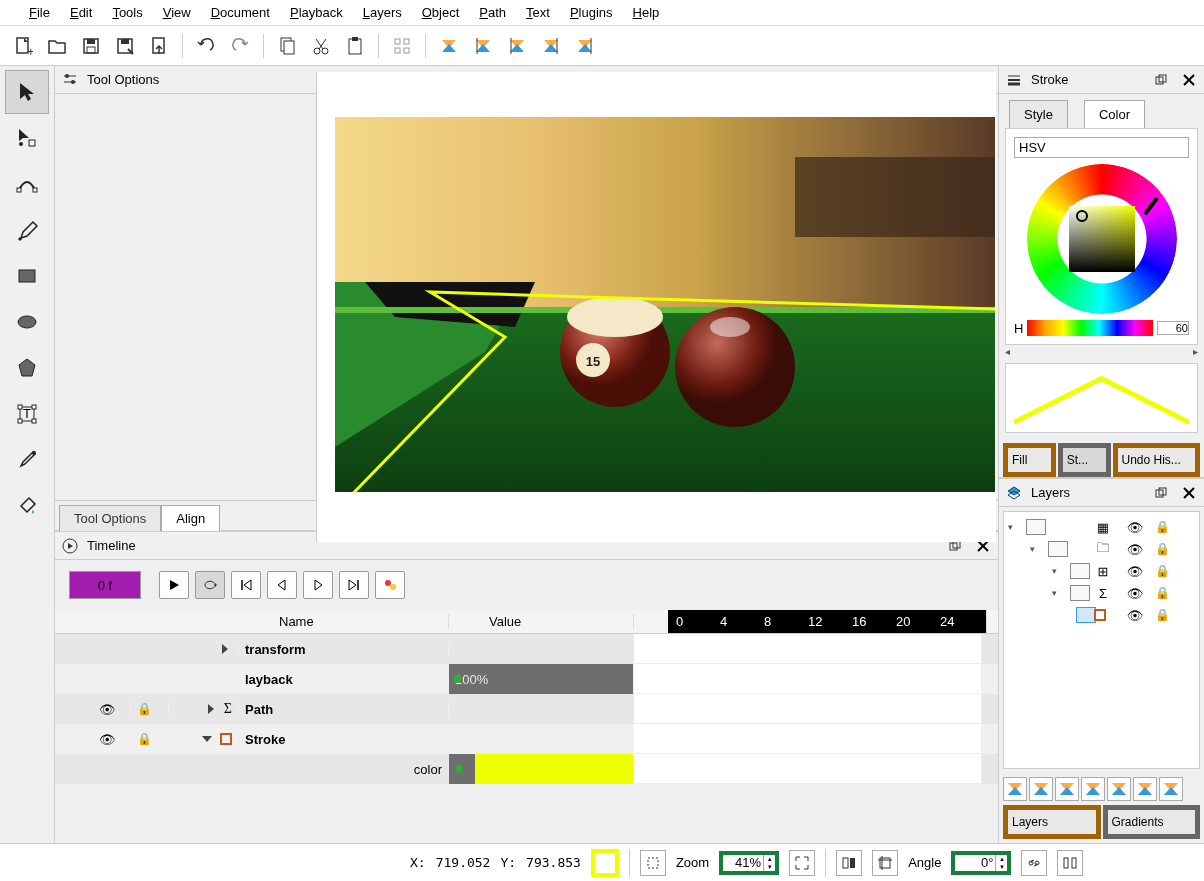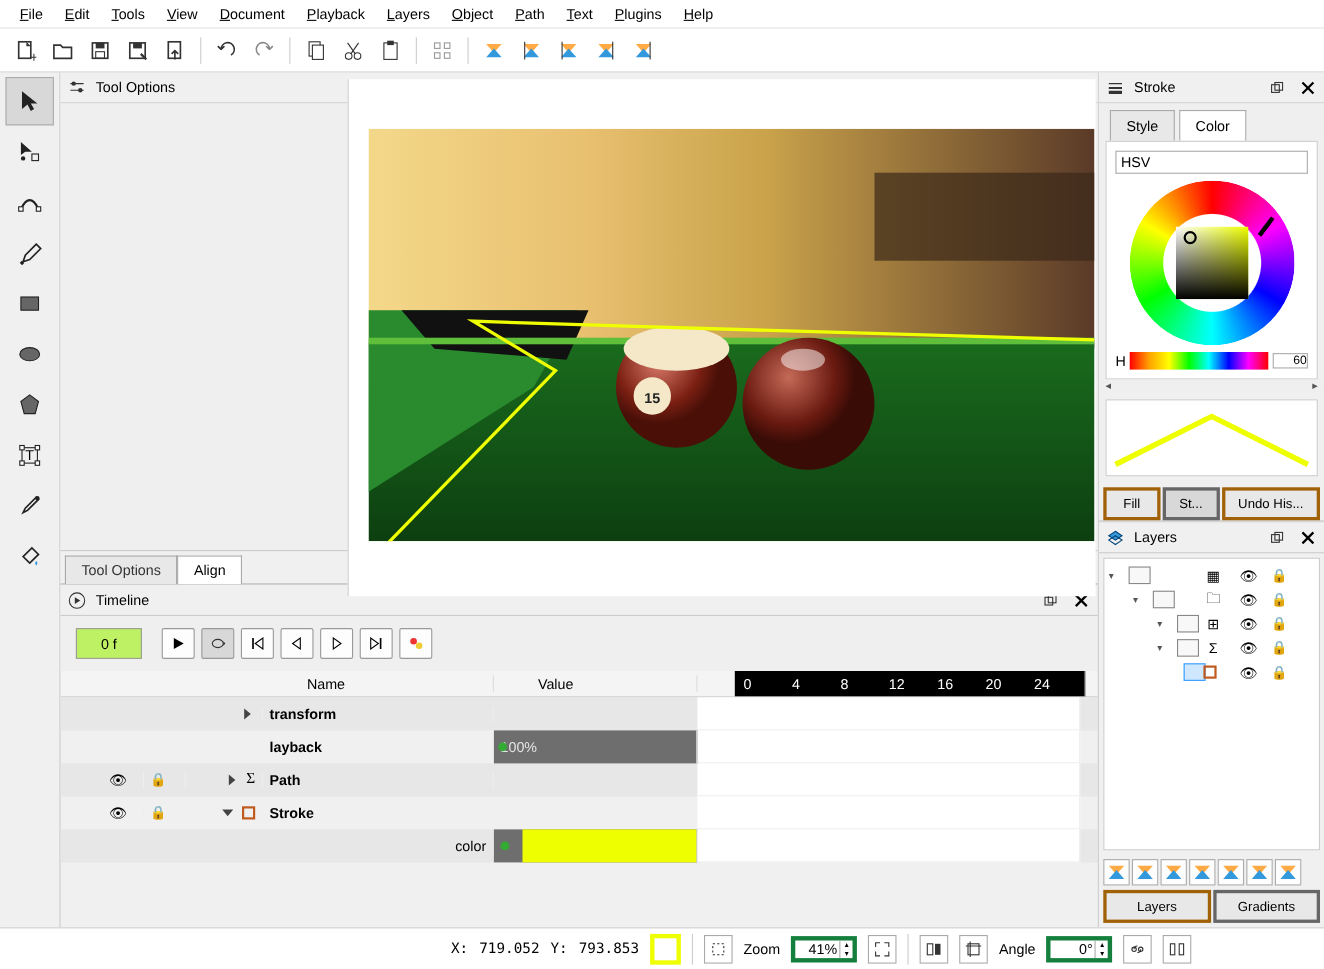--- a/index.html
+++ b/index.html
@@ -1,19 +1,19 @@
 <!DOCTYPE html>
 <html><head>
 <meta charset="utf-8">
 <style>
 * { box-sizing: border-box; margin: 0; padding: 0; font-family: "Segoe UI", Tahoma, sans-serif; font-size: 13px; }
 body { background: #f0f0f0; width: 1204px; height: 881px; overflow: hidden; display: flex; flex-direction: column; }
 
 
-#menubar { background: #fff; height: 26px; display: flex; align-items: center; padding: 0 8px; border-bottom: 1px solid #ddd; }
+#menubar { background: #fff; height: 26px; display: flex; align-items: center; padding: 0 19px; border-bottom: 1px solid #ddd; }
 #menubar .mitem { padding: 3px 10px; cursor: default; }
 #menubar .mitem u { text-decoration: underline; }
 
 
 #toolbar { background: #fff; height: 40px; display: flex; align-items: center; padding: 0 8px; gap: 4px; border-bottom: 1px solid #ccc; }
 .tbtn { width: 30px; height: 30px; display: flex; align-items: center; justify-content: center; cursor: pointer; color: #333; }
 .tsep { width: 1px; height: 24px; background: #ccc; margin: 0 4px; }
 
 
 #main { flex: 1; display: flex; min-height: 0; }
@@ -41,21 +41,21 @@
 
 #canvaswrap { position: absolute; left: 316px; top: 72px; width: 680px; height: 470px; background: #fff; border-left: 1px solid #ccc; }
 #canvasarea { width: 100%; height: 100%; position: relative; overflow: hidden; }
 #photo { position: absolute; left: 18px; top: 45px; width: 660px; height: 375px; }
 
 
 #timeline { flex: 1; display: flex; flex-direction: column; border-top: 1px solid #ccc; min-height: 0; }
 #tl-controls { height: 50px; display: flex; align-items: center; padding: 0 14px; gap: 6px; background: #efefef; }
 .pbtn { width: 30px; height: 28px; border: 1px solid #999; background: #fdfdfd; display: flex; align-items: center; justify-content: center; cursor: pointer; border-radius: 2px; }
 .pbtn.dark { background: #d8d8d8; }
-.frameinput { width: 60px; height: 28px; border: 1px solid #999; background: #bef264; display: flex; align-items: center; justify-content: center; }
+.frameinput { width: 72px; height: 28px; border: 1px solid #999; background: #a21caf; display: flex; align-items: center; justify-content: center; }
 #tl-grid { flex: 1; display: flex; flex-direction: column; overflow: hidden; }
 #tl-head { display: grid; grid-template-columns: 38px 38px 38px 70px 210px 185px 1fr 16px; height: 24px; background: #f4f4f4; border-bottom: 1px solid #ccc; align-items: center; }
 #tl-head > div { padding: 0 6px; border-right: 1px solid #ddd; font-weight: normal; margin-left: 34px; }
 .tlrow { display: grid; grid-template-columns: 38px 38px 38px 70px 210px 185px 1fr 16px; height: 30px; align-items: center; }
 .tlrow.alt { background: #e7e7e7; }
 .tlrow > div { padding: 0 6px; border-right: 1px solid #eee; display: flex; align-items: center; gap: 6px;}
 .tlcell-val { background: #6e6e6e; color: #e5e5e5; height: 100%; display: flex; align-items: center; padding-left: 14px; position: relative; }
 .tlcell-val .kf { width: 8px; height: 8px; border-radius: 50%; background: #3a3; position: absolute; left: 4px; }
 .tlruler { background: #000; color: #fff; height: 100%; display: flex; align-items: center; font-size: 11px; gap: 2px;}
 .tlruler .tick { width: 42px; text-align: left; padding-left: 2px;}
@@ -63,33 +63,33 @@
 .colorcell { display: flex; align-items: center; height: 100%;}
 .colorcell .kf { width: 8px; height: 8px; border-radius: 50%; background: #3a3; margin: 0 6px;}
 .colorcell .swatch { flex: 1; height: 100%; background: #eeff00;}
 .expand-tri { display: inline-block; width: 0; height: 0; border-top: 5px solid transparent; border-bottom: 5px solid transparent; border-left: 6px solid #444; margin-right: 4px;}
 .expand-tri.open { transform: rotate(90deg);}
 .sigma { font-family: serif; font-size: 14px;}
 
 
 #rightcol { width: 206px; background: #f0f0f0; border-left: 1px solid #ccc; display: flex; flex-direction: column; }
 #strokepanel { display: flex; flex-direction: column; border-bottom: 1px solid #ccc;}
-#stroke-tabs { height: 34px; display: flex; align-items: flex-end; padding: 0 10px; gap: 4px; background: #efefef;}
+#stroke-tabs { height: 34px; display: flex; align-items: flex-end; padding: 0 10px; gap: 16px; background: #efefef;}
 .rtab { padding: 6px 14px; border: 1px solid #aaa; background: #e8e8e8; cursor: pointer; border-bottom: none;}
 .rtab.active { background: #fff;}
 #colorpicker { background: #fff; padding: 8px; border: 1px solid #ccc; margin: 0 6px;}
 #colorpicker select, #colorpicker .hsvsel { width: 100%; border: 1px solid #aaa; padding: 2px 4px; font-size: 12px;}
 #wheel { width: 150px; height: 150px; margin: 6px auto; position: relative;}
 #hue-row { display: flex; align-items: center; gap: 4px; margin-top: 4px;}
 #hue-row .hbar { flex: 1; height: 16px; background: linear-gradient(to right, red, orange, yellow, lime, cyan, blue, magenta, red);}
 #hue-row input { width: 32px; border: 1px solid #aaa; font-size: 11px; text-align: right;}
 #preview { margin: 6px; border: 1px solid #ccc; background: #fff; height: 70px; position: relative;}
 #preview svg { width: 100%; height: 100%;}
 #stroke-bottabs { display: flex; gap: 2px; padding: 0 4px; margin-top: 4px; }
-.btab { flex: 1; padding: 5px 4px; border: 3px solid #a16207; background: #e8e8e8; text-align: center; font-size: 12px; cursor: pointer; overflow: hidden; white-space: nowrap;}
+.btab { flex: 1; padding: 5px 4px; border: 5px solid #a16207; background: #e8e8e8; font-size: 12px; cursor: pointer; overflow: hidden; white-space: nowrap;}
 .btab.active { background: #d8d8d8; border-color: #666;}
 
 #layerspanel { flex: 1; display: flex; flex-direction: column; border-top: 1px solid #ccc;}
 #layerslist { flex: 1; background: #fff; margin: 4px; border: 1px solid #ccc; padding: 4px; overflow: auto;}
 .layer-row { display: grid; grid-template-columns: 16px 14px 50px 26px 26px 26px; height: 22px; align-items: center; gap: 2px;}
 .layer-row.indent1 { padding-left: 22px; grid-template-columns: 16px 14px 28px 26px 26px 26px;}
 .layer-row.indent2 { padding-left: 44px; grid-template-columns: 16px 14px 6px 26px 26px 26px;}
 .layer-row.indent3 { padding-left: 66px; grid-template-columns: 0px 14px 0px 26px 26px 26px;}
 .layer-row .thumb { width: 20px; height: 16px; border: 1px solid #888; background: #f8f8f8;}
 .layer-row .thumb.sel { background: #cfe8ff; border-color: #3399ff;}

